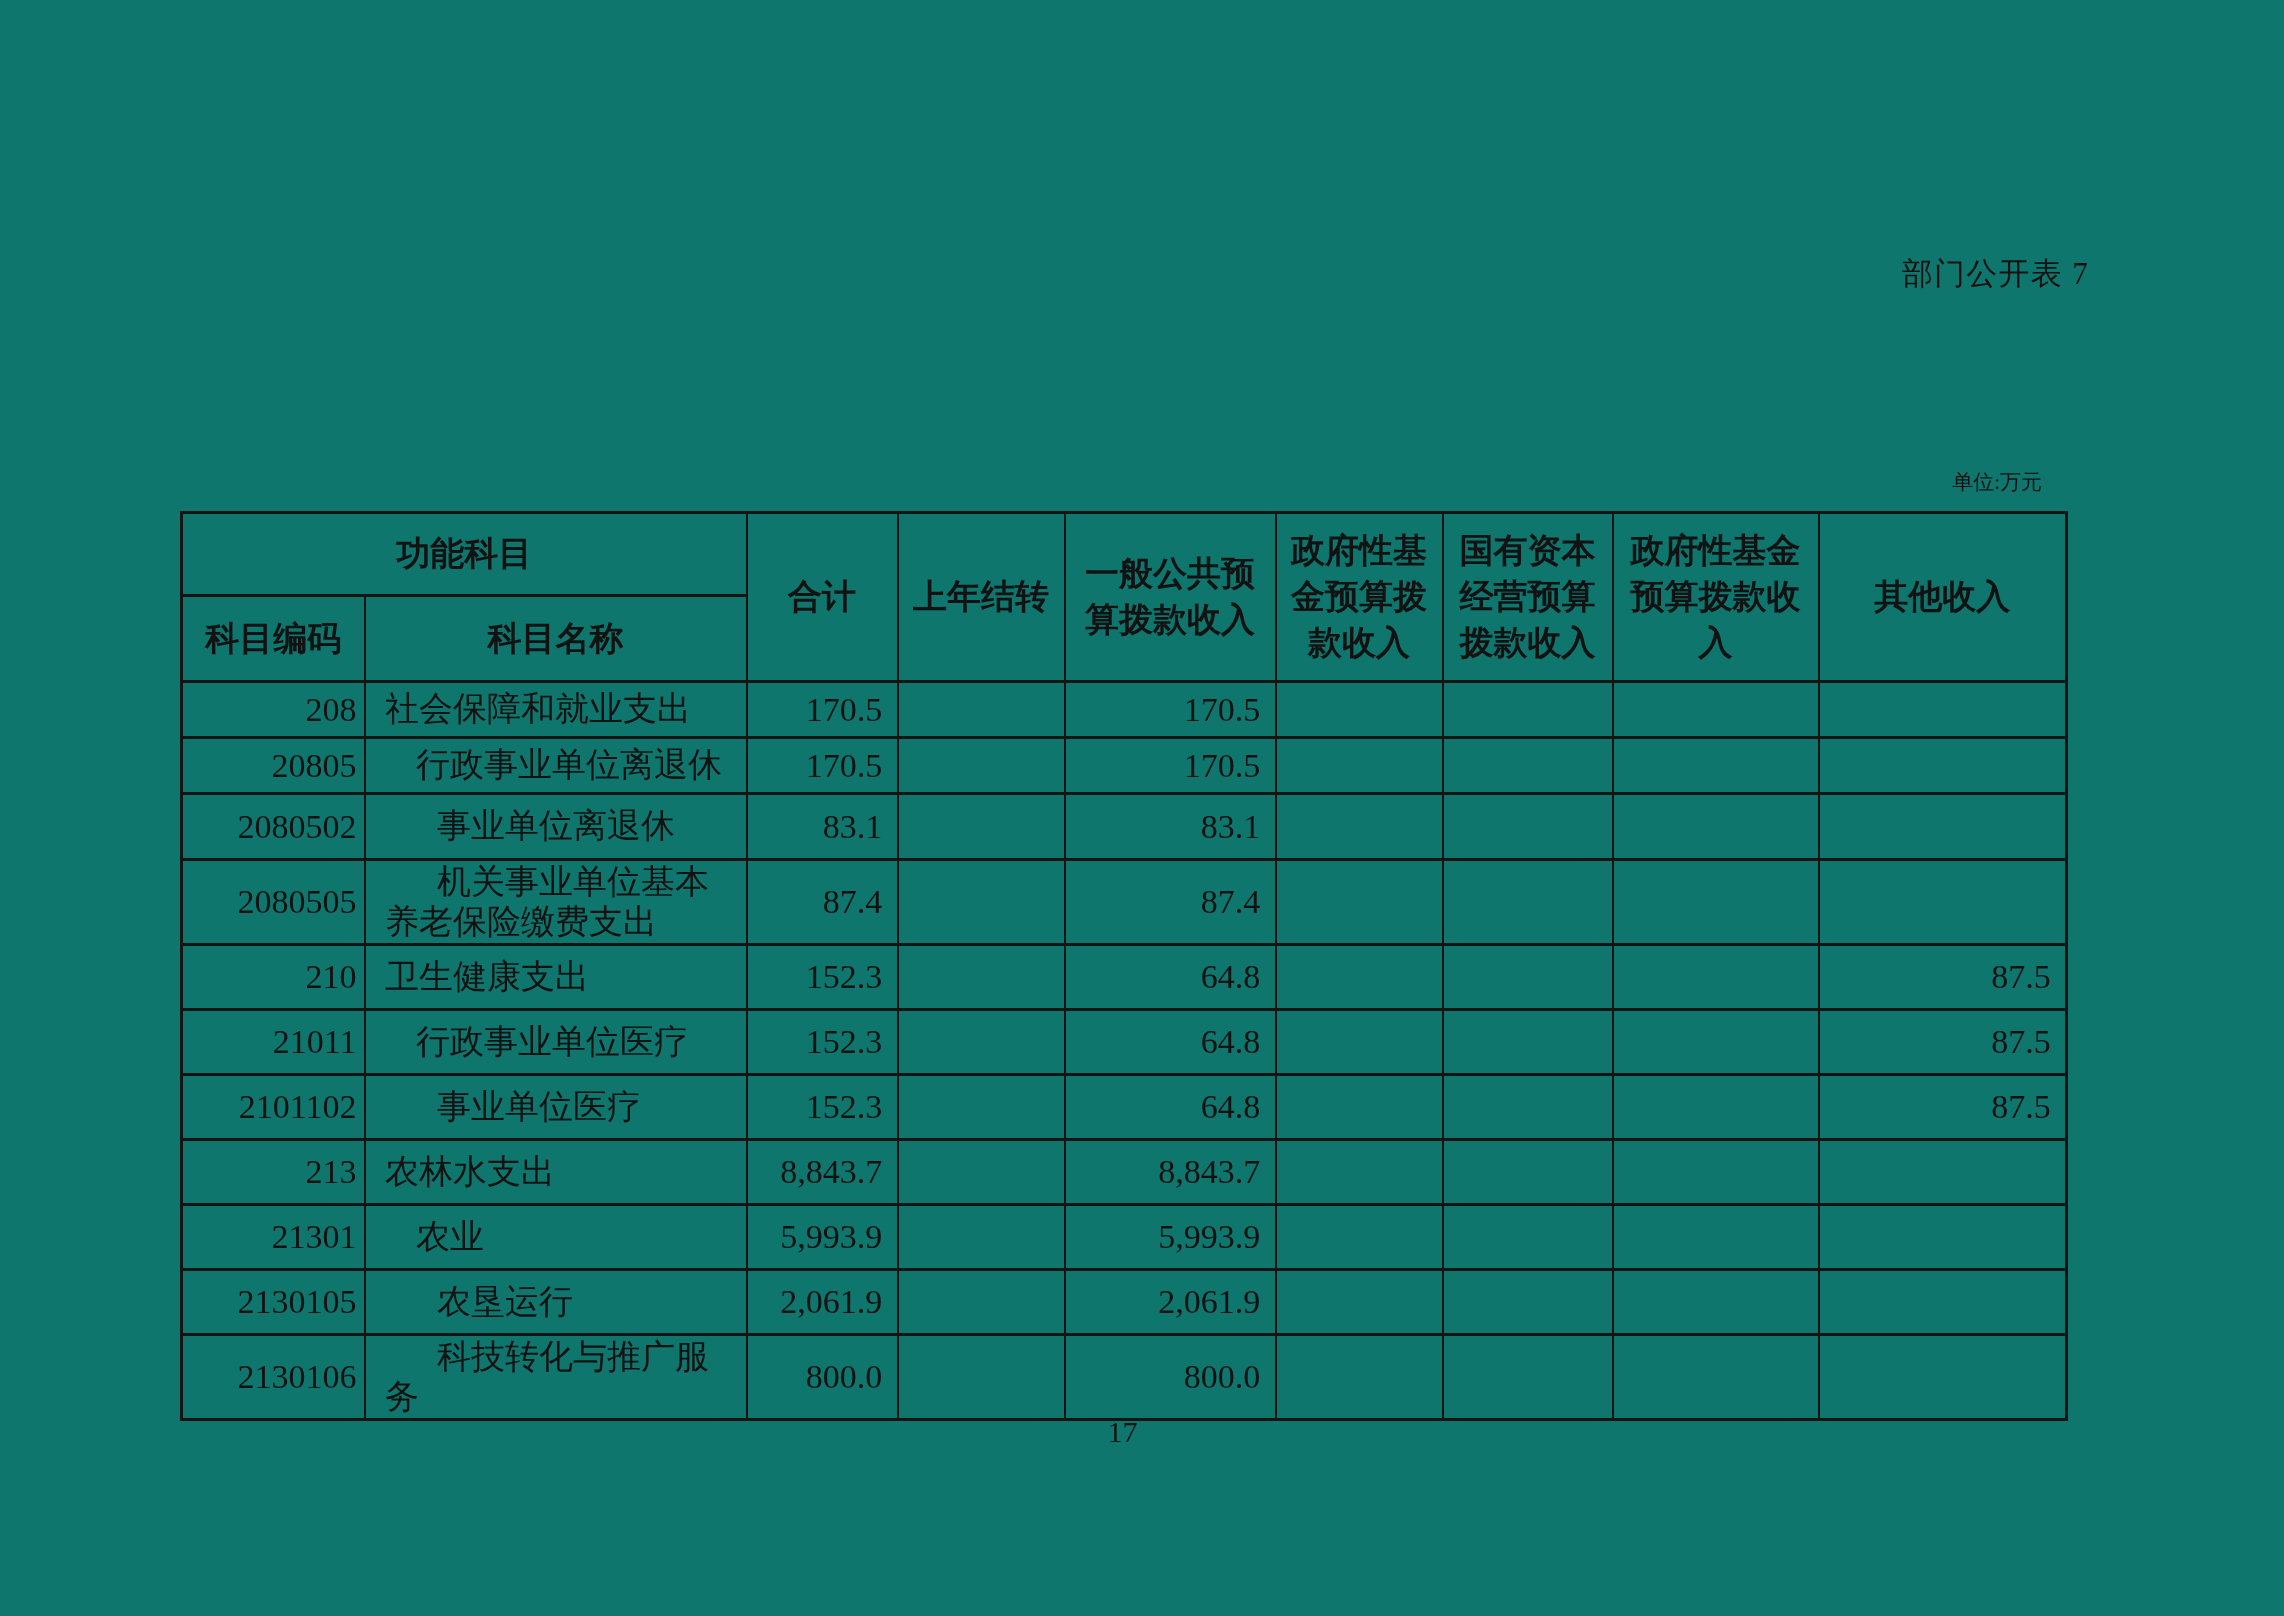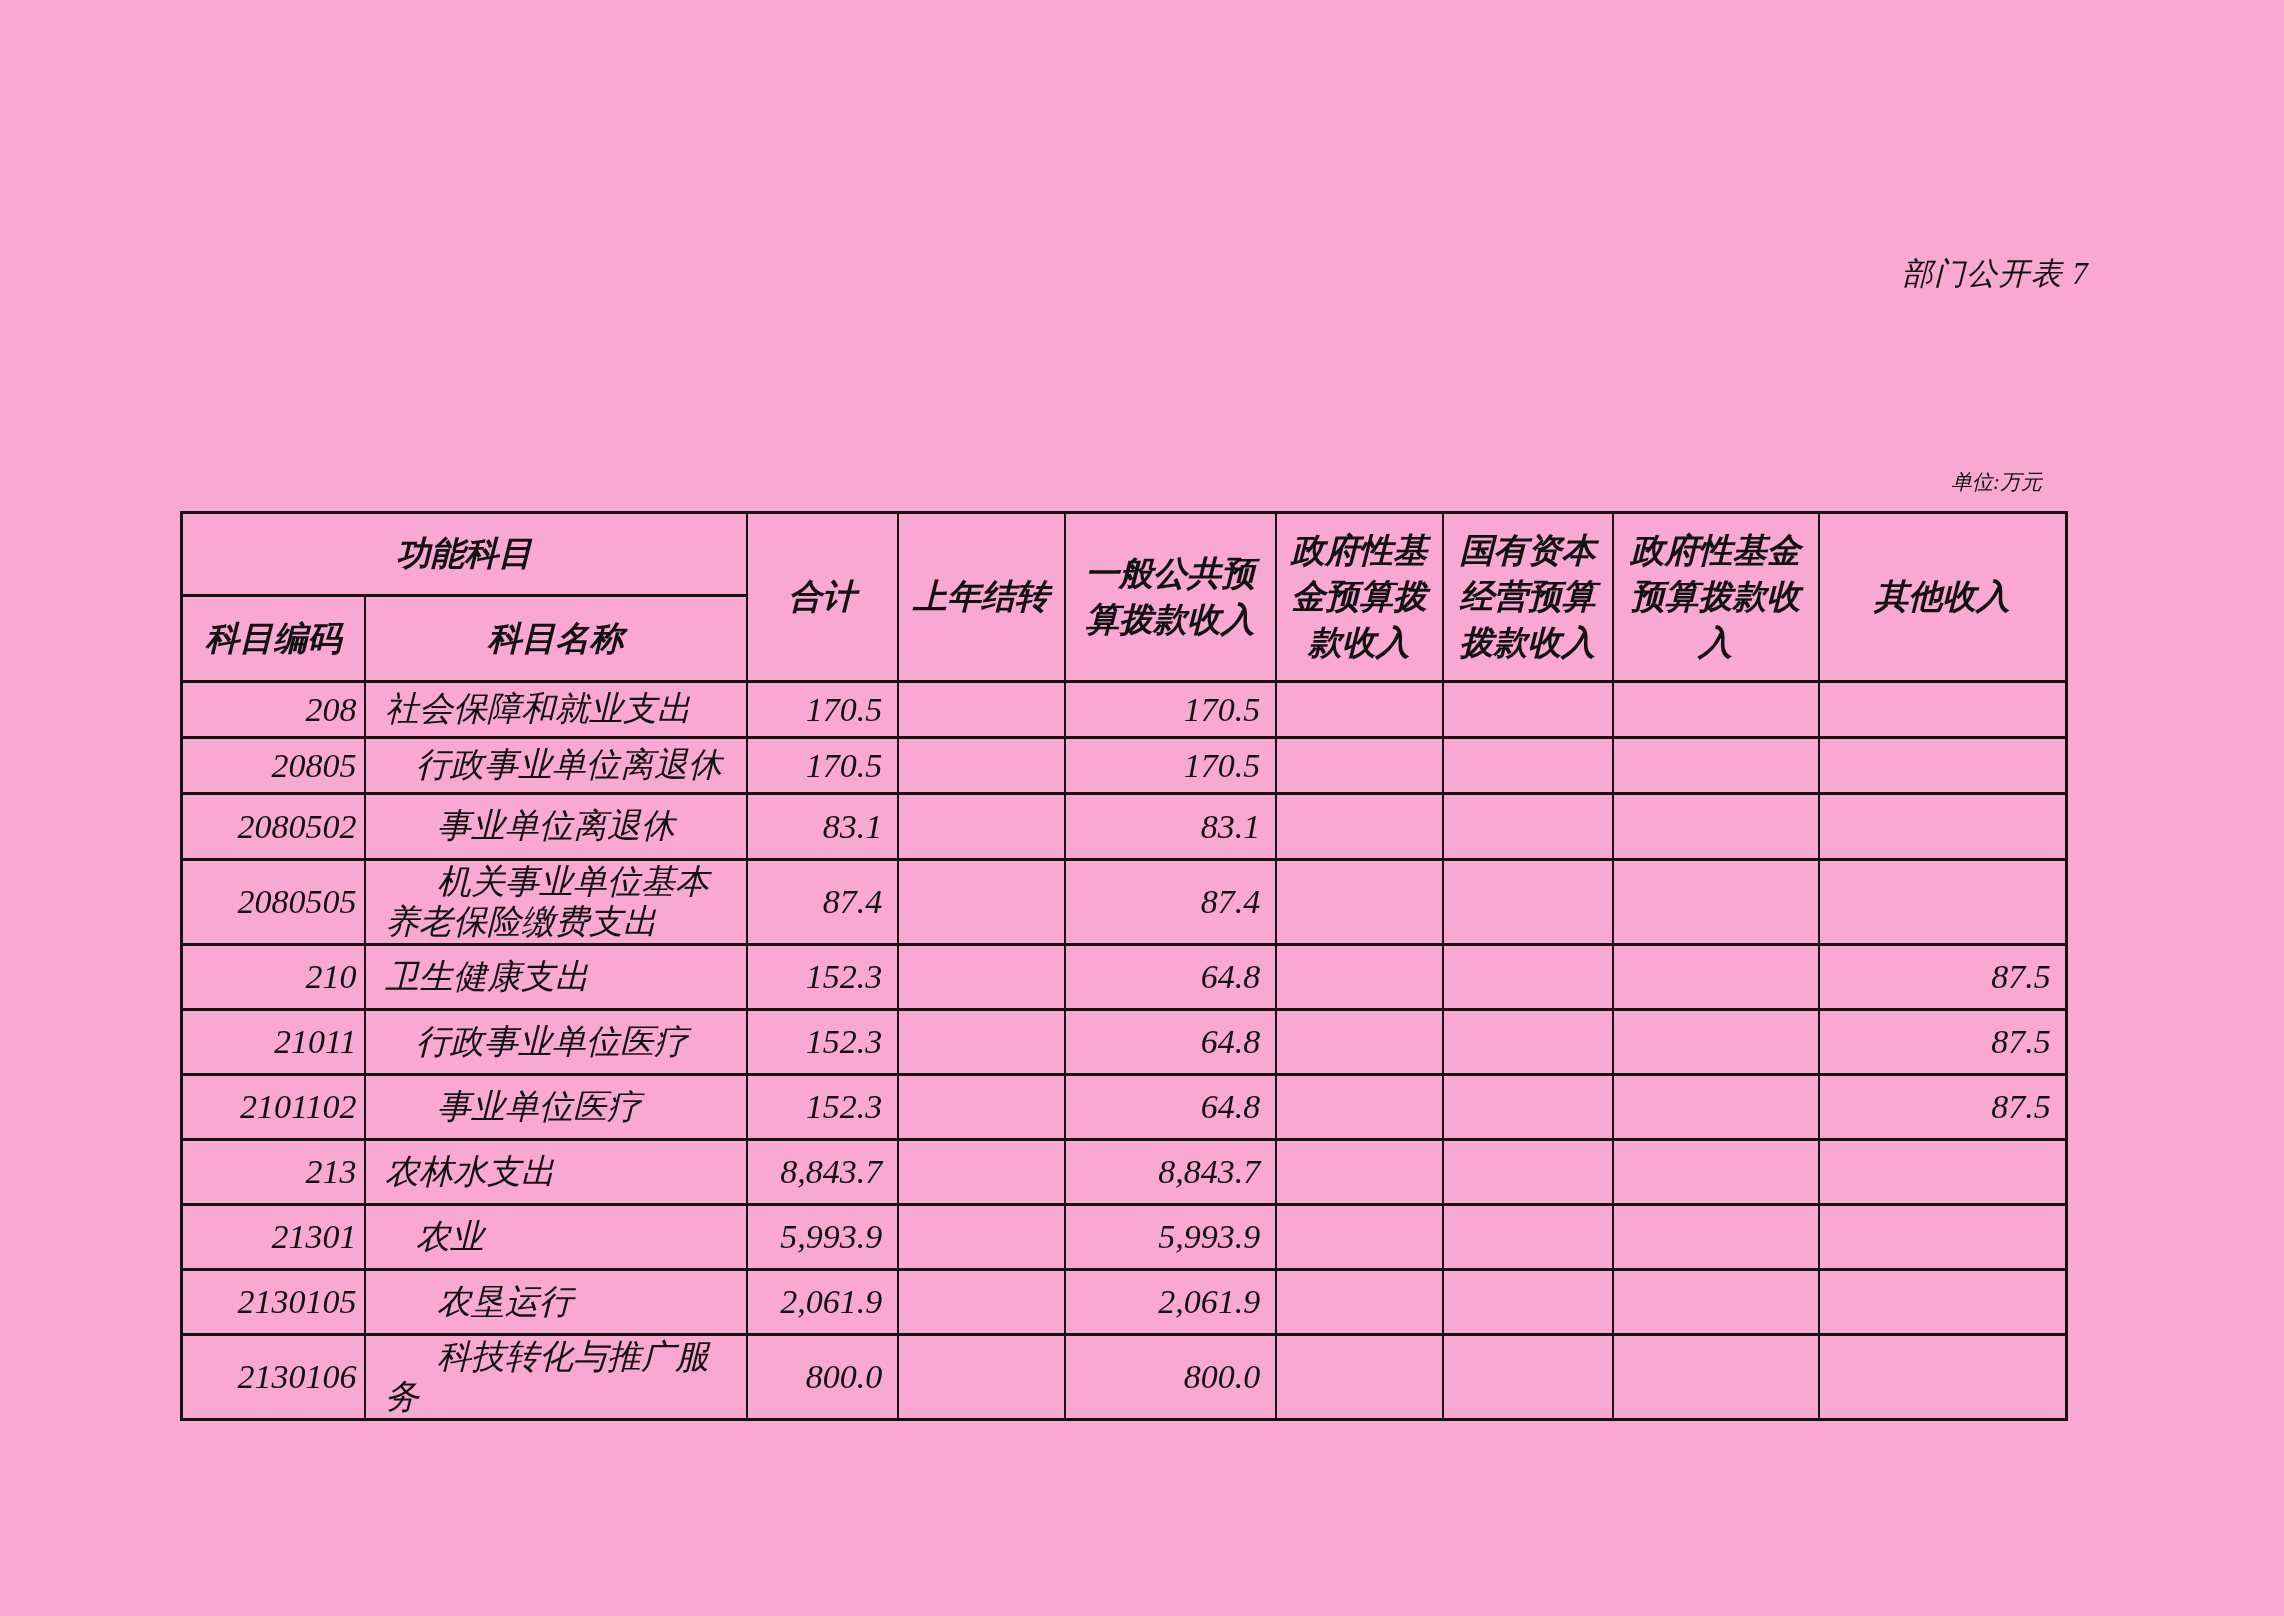--- a/index.html
+++ b/index.html
@@ -4,25 +4,24 @@
 <style>
   html, body {
     margin: 0;
     padding: 0;
     background: #ffffff;
   }
   .page {
     position: relative;
     width: 2284px;
     height: 1616px;
-    background: #f9a8d4;
+    background: #0f766e;
     color: #121212;
     font-family: "Liberation Serif", "DejaVu Serif", serif;
     overflow: hidden;
-    font-style: italic;
   }
   .doc-label {
     position: absolute;
     top: 253px;
     right: 195px;
     font-size: 31px;
     letter-spacing: 1.3px;
     white-space: nowrap;
   }
   .page-title {
@@ -258,15 +257,16 @@
     <td class="c-num"></td>
     <td class="c-num">800.0</td>
     <td class="c-num"></td>
     <td class="c-num"></td>
     <td class="c-num"></td>
     <td class="c-num"></td>
   </tr>
       </tbody>
   </table>
 
+  <div class="page-number">17</div>
 
 </div>
 
 
 </body></html>

